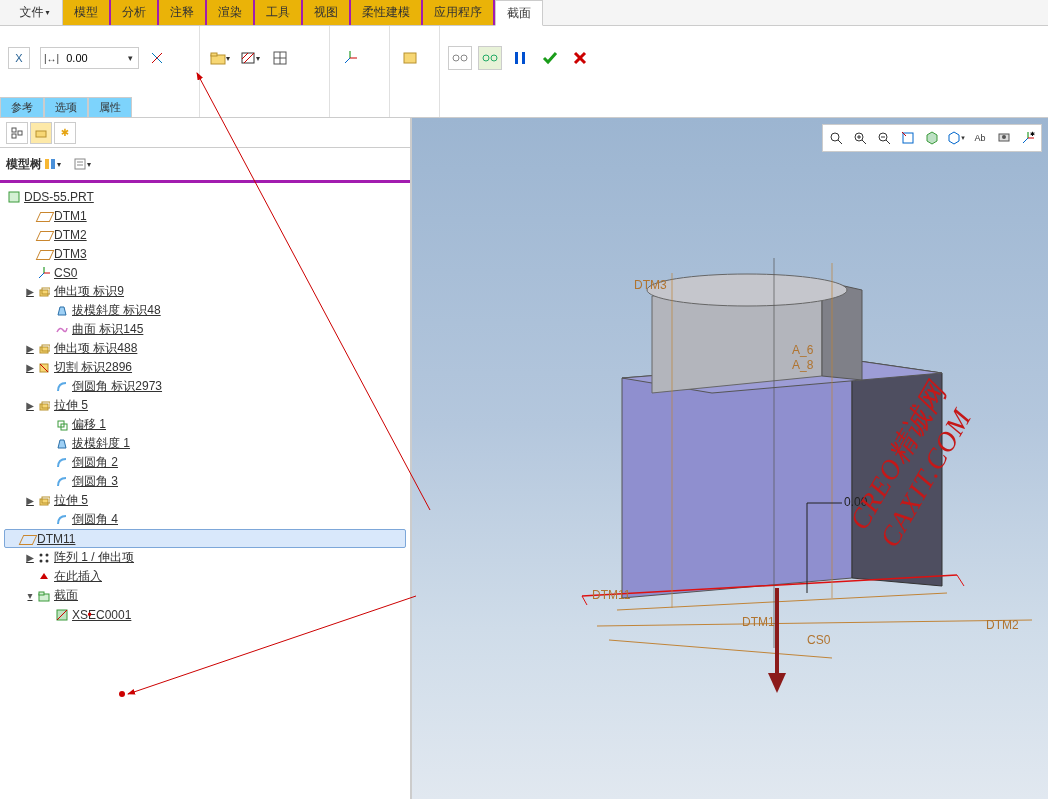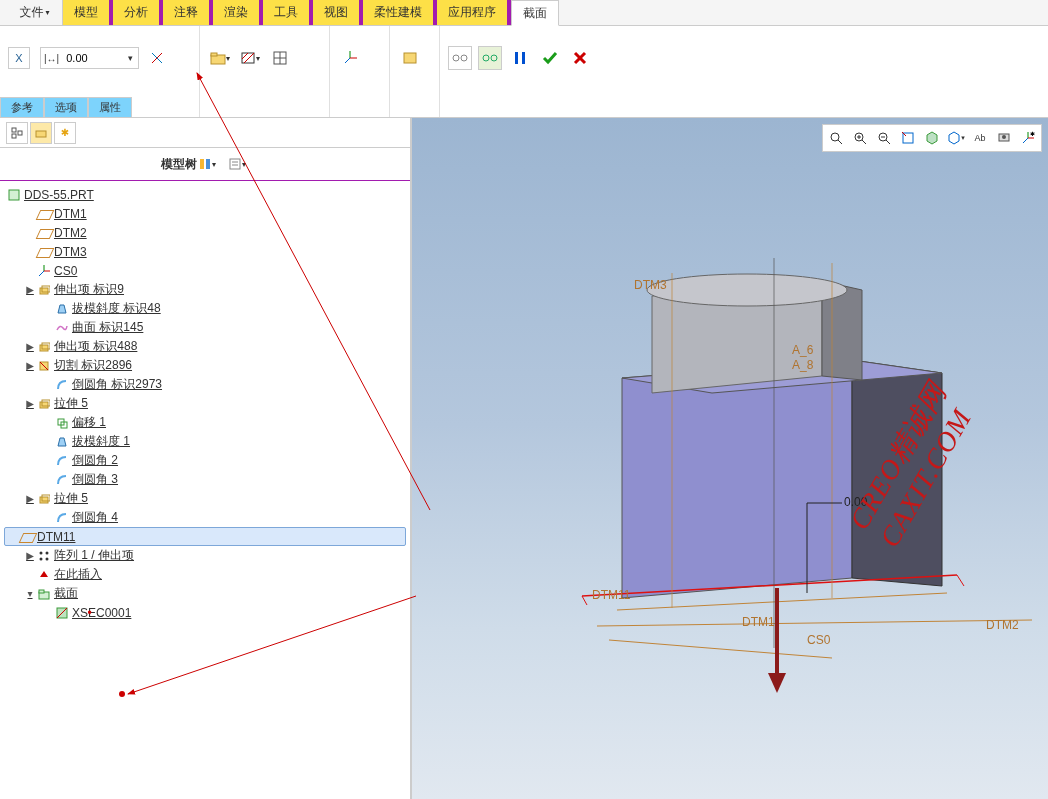--- a/index.html
+++ b/index.html
@@ -3,41 +3,41 @@
 <meta charset="utf-8">
 <style>
 * { box-sizing: border-box; margin: 0; padding: 0; font-family: "Microsoft YaHei", Arial, sans-serif; }
 body { width: 1048px; height: 799px; background: #fff; font-size: 12px; color: #333; overflow: hidden; position: relative; }
 
 
 .menubar { height: 26px; background: #f5f5f5; border-bottom: 1px solid #ccc; display: flex; align-items: stretch; padding-left: 7px; }
 .menu-file { width: 56px; display: flex; align-items: center; justify-content: center; border-right: 1px solid #ccc; cursor: pointer; }
 .menu-file span:last-child { font-size: 8px; margin-left: 2px; }
 .menu-tabs { display: flex; align-items: stretch; }
-.menu-tab { padding: 0 11px; display: flex; align-items: center; border-right: 4px solid #a21caf; cursor: pointer; background: #fde047; }
+.menu-tab { padding: 0 11px; display: flex; align-items: center; border-right: 2px solid #a21caf; cursor: pointer; background: #eab308; }
 .menu-tab.active { background: #fff; border-bottom: 1px solid #fff; margin-bottom: -1px; border-left: 1px solid #ccc; border-right: 1px solid #ccc; border-top: 1px solid #ccc; }
 
 
 .ribbon { height: 92px; border-bottom: 1px solid #ccc; background: #fff; display: flex; align-items: flex-start; position:relative; }
 .ribbon-group { border-right: 1px solid #e0e0e0; height: 100%; padding: 4px 8px 18px 8px; position: relative; }
 .ribbon-row { display: flex; align-items: center; height: 56px; gap:6px; padding:6px 0;}
 .ribbon-tabs-below { position:absolute; bottom:0; left:0; display:flex; }
 .ribbon-tabs-below .rtab { padding: 2px 10px; border: 1px solid #ccc; border-bottom: none; background:#7dd3fc; font-size:11px; cursor:pointer;}
 .x-btn { width:22px; height:22px; border:1px solid #ccc; display:flex; align-items:center; justify-content:center; background:#fff; color:#2a6496; font-size:11px; margin-right:4px;}
 .dim-input { display:flex; align-items:center; border:1px solid #ccc; height:22px; background:#fff; }
 .dim-input input { border:none; width:60px; padding:0 4px; font-size:11px; outline:none;}
 .dim-input .arrow { width:16px; text-align:center; font-size:9px; cursor:pointer;}
 .icon-btn { width:24px; height:24px; display:flex; align-items:center; justify-content:center; border:1px solid transparent; cursor:pointer;}
 
 
 .body { display:flex; height: calc(799px - 26px - 92px); position:relative;}
 .sidebar { width:412px; border-right:2px solid #ccc; background:#fff; display:flex; flex-direction:column; }
 .sidebar-top { height:30px; border-bottom:1px solid #ccc; display:flex; align-items:center; padding:0 6px; gap:2px;}
 .sidebar-top .tbtn { width:22px; height:22px; border:1px solid #ccc; display:flex; align-items:center; justify-content:center; background:#fff; cursor:pointer;}
-.title-row { display:flex; align-items:center; justify-content:center; padding:4px 8px 4px 6px; border-bottom:1px solid #a21caf; }
+.title-row { display:flex; align-items:center; justify-content:flex-start; padding:4px 8px 4px 6px; border-bottom:3px solid #a21caf; }
 .title-row b { font-size:12px; }
 .title-row .tools { display:flex; gap:10px; }
 .tree { flex:1; overflow:auto; padding: 4px 0; position:relative;text-decoration:underline;}
 .tree-row { display:flex; align-items:center; height:19px; padding-left:6px; cursor:default; white-space:nowrap;}
 .tree-row.selected { background:#d9e8fb; border:1px solid #7da7d9; border-radius:2px; margin:0 4px; padding-left:2px;}
 .tw { width:12px; display:inline-flex; justify-content:center; color:#555; font-size:10px;}
 .ico { width:16px; height:16px; display:inline-flex; align-items:center; justify-content:center; margin-right:2px;}
 .sp0{padding-left:6px}.sp1{padding-left:24px}.sp2{padding-left:42px}
 
 

